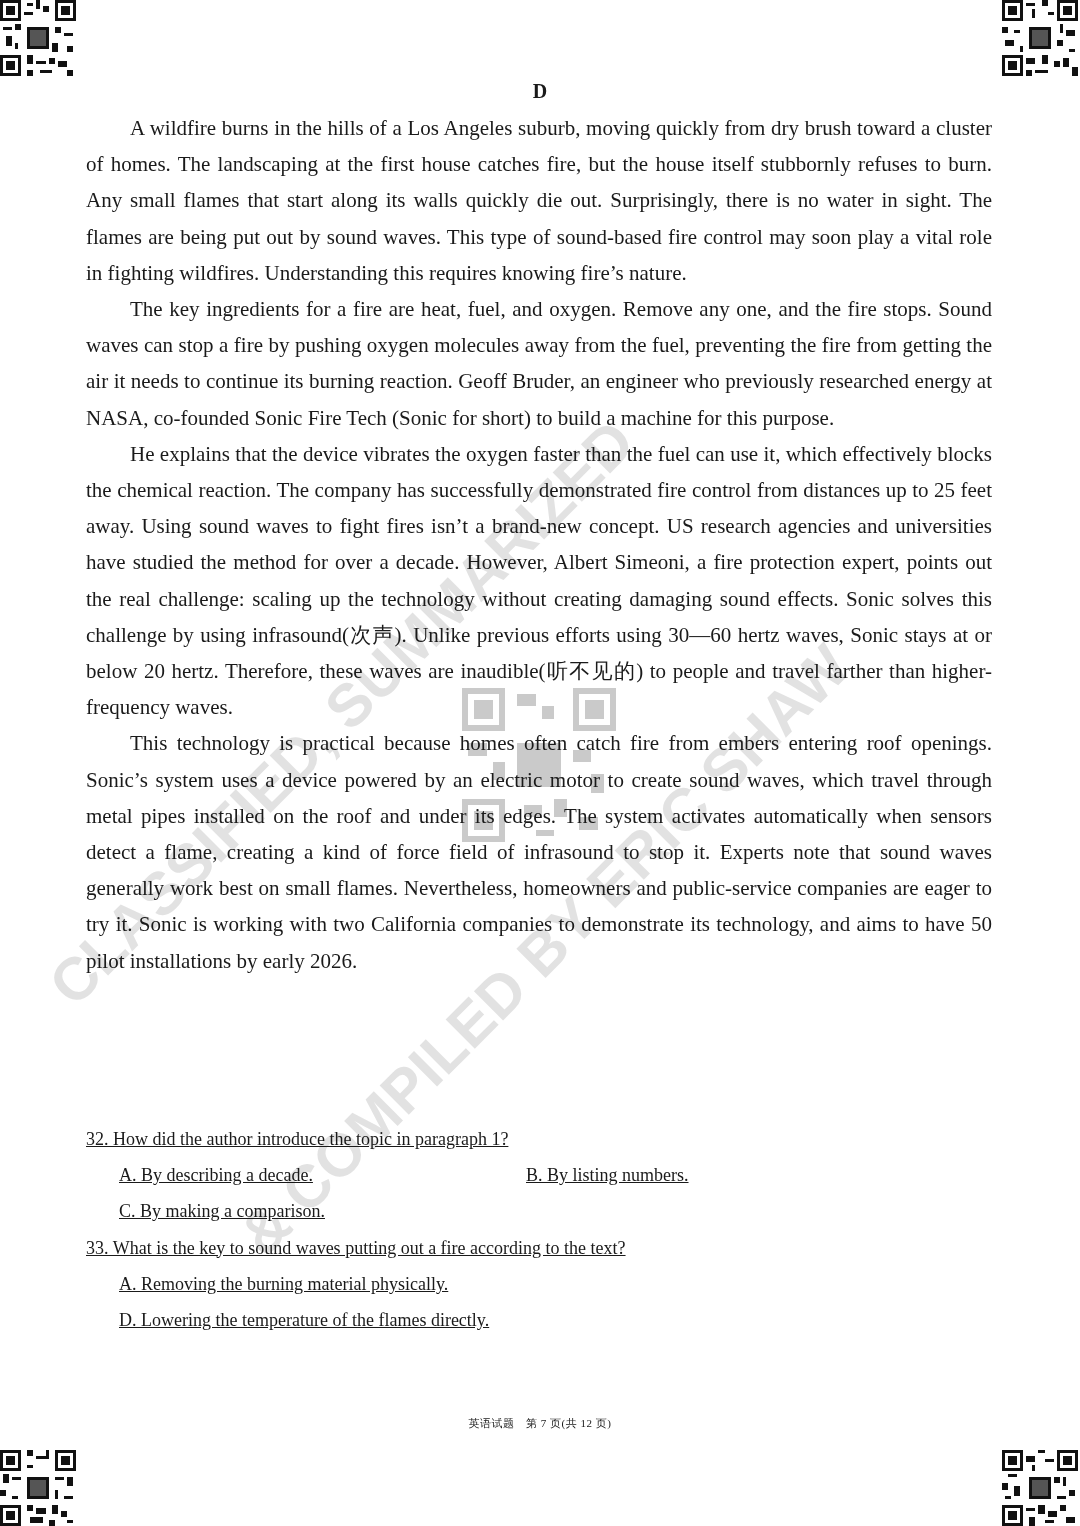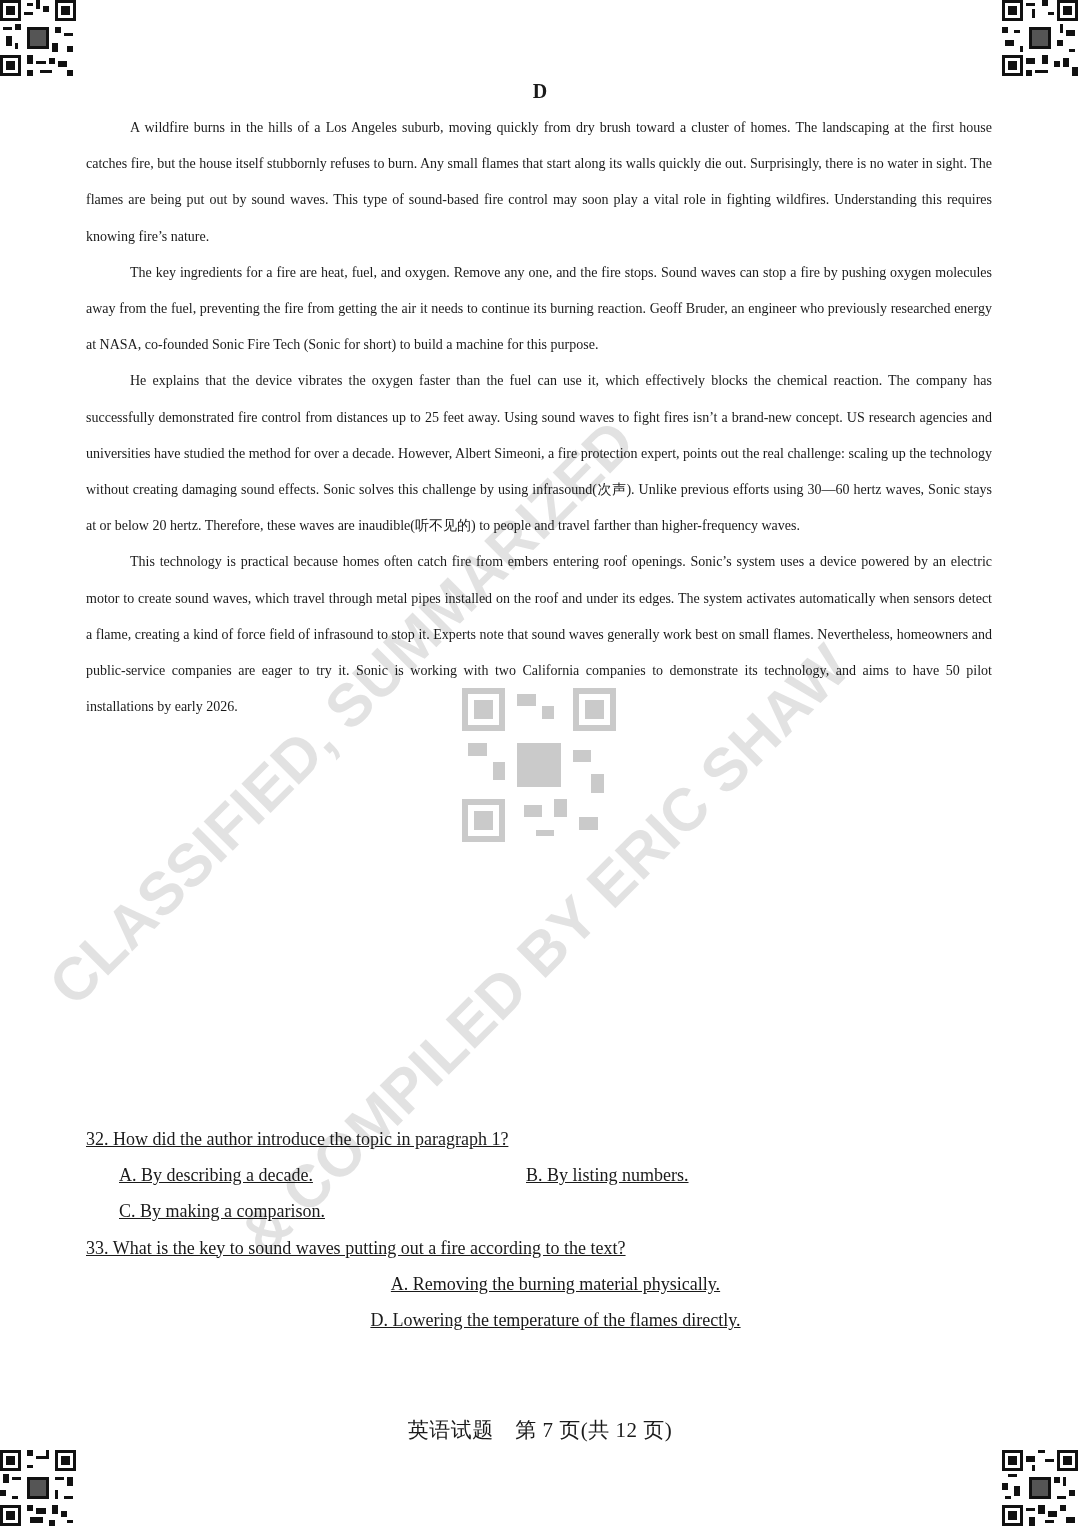--- a/index.html
+++ b/index.html
@@ -11,30 +11,30 @@
   .qr svg { width: 100%; height: 100%; display: block; }
   .qr-tl { left: 0; top: 0; }
   .qr-tr { right: 2px; top: 0; }
   .qr-bl { left: 0; bottom: 0; }
   .qr-br { right: 2px; bottom: 0; }
   .qr-center { position: absolute; left: 462px; top: 688px; width: 154px; height: 154px; opacity: 0.28; }
 
   .section-title { position: absolute; left: 0; width: 1080px; top: 80px; text-align: center;
     font-weight: bold; font-size: 20px; }
 
-  .passage { position: absolute; left: 86px; width: 906px; top: 110px; font-size: 14px; line-height: 36.2px; }
+  .passage { position: absolute; left: 86px; width: 906px; top: 110px; font-size: 21px; line-height: 36.2px; }
   .passage p { margin: 0; text-indent: 44px; text-align: justify; text-align-last: left; }
 
   .questions { position: absolute; left: 86px; width: 906px; top: 1121px; font-size: 18px; line-height: 36.2px; text-decoration: underline; }
   .q-stem { margin: 0; }
   .opts-grid { display: grid; grid-template-columns: 407px 400px; padding-left: 33px; }
-  .opts-list { padding-left: 33px; text-align: center; }
+  .opts-list { padding-left: 33px; }
   .opt { white-space: nowrap; }
 
-  .footer { position: absolute; left: 0; width: 1080px; top: 1416px; text-align: center; font-size: 21px; letter-spacing: 0.5px; }
+  .footer { position: absolute; left: 0; width: 1080px; top: 1416px; text-align: center; font-size: 11px; letter-spacing: 0.5px; }
 
   .watermark { position: absolute; font-family: "Liberation Sans", "DejaVu Sans", sans-serif; font-weight: bold;
     color: rgba(150,150,150,0.28); font-size: 60px; white-space: nowrap; transform-origin: left center; pointer-events: none; }
   .wm1 { left: 60px; top: 960px; transform: rotate(-45deg); }
   .wm2 { left: 250px; top: 1210px; transform: rotate(-45deg); }
 </style>
 </head>
 <body>
 
 <div class="qr qr-tl">

